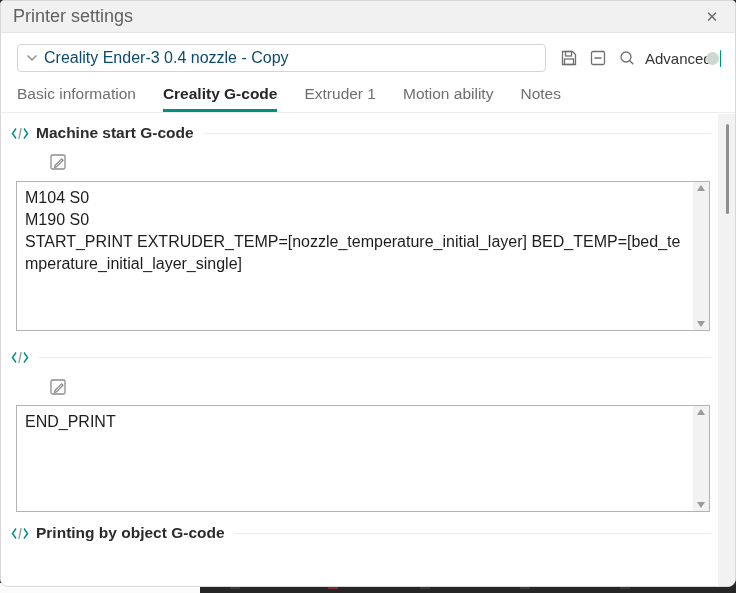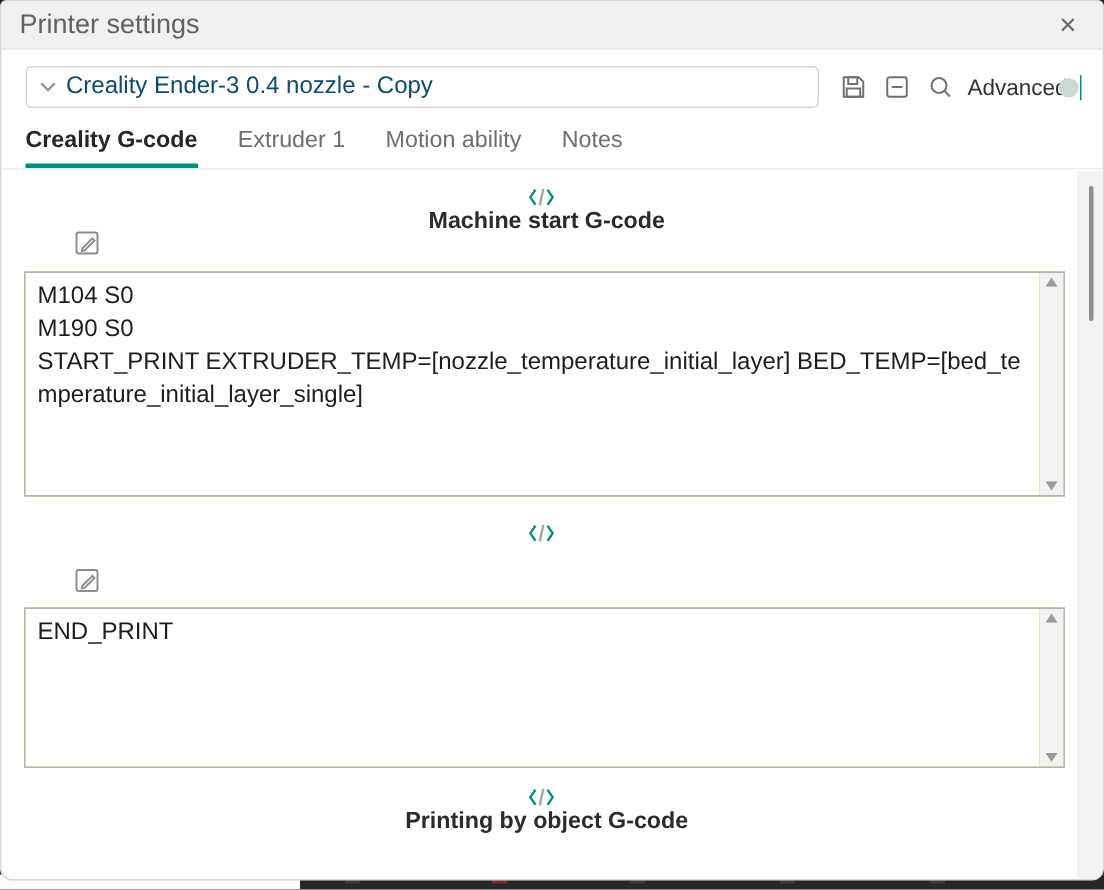--- a/index.html
+++ b/index.html
@@ -35,21 +35,21 @@
   .toggle .knob{position:absolute;right:2px;top:2px;width:13px;height:13px;border-radius:7px;background:#cdd8d3;}
 
   
   .tabs{display:flex;align-items:flex-end;gap:27px;margin:14px 0 0 16px;height:26px;}
   .tab{font-size:15.5px;color:#6e6e6e;padding-bottom:6px;border-bottom:3px solid transparent;white-space:nowrap;}
   .tab.active{color:#262626;font-weight:700;border-bottom-color:#00917E;}
   .tabs-divider{height:1px;background:#ededed;margin-top:0;}
 
   
   .content{position:relative;height:474px;overflow:hidden;}
-  .section-header{display:flex;align-items:center;margin:11px 24px 0 10px;height:18px;flex-direction:column;}
+  .section-header{display:flex;align-items:center;margin:11px 24px 0 10px;height:18px;}
   .section-header .s-title{font-size:15.5px;font-weight:700;color:#2b2b2b;margin-left:7px;white-space:nowrap;}
   .section-header .h-div{flex:1;height:1px;background:#ececec;margin-left:10px;}
   .edit-row{margin:11px 0 0 48px;height:18px;}
   .gcode-box{margin:10px 25px 12px 15px;border:1px solid #b3b3b3;background:#84cc16;display:flex;box-sizing:border-box;}
   .gcode-box.first{height:150px;}
   .gcode-box.second{height:107px;}
   .gcode-text{flex:1;border:none;outline:none;resize:none;padding:5px 8px;margin:0;
     font-family:"Liberation Sans","DejaVu Sans",sans-serif;font-size:16px;line-height:22px;color:#1d1d1d;
     word-break:break-all;white-space:pre-wrap;overflow:hidden;background:#fff;}
   .mini-scroll{flex:0 0 16px;background:#f2f2f2;display:flex;flex-direction:column;justify-content:space-between;align-items:center;padding:3px 0;}
@@ -114,20 +114,21 @@
           </svg>
         </span>
       </div>
       <span class="advanced">Advanced</span>
       <div class="toggle">
           <div class="knob"></div>
         </div>
     </div>
 
     <div class="tabs">
+      <span class="tab">Basic information</span>
       <span class="tab active">Creality G-code</span>
       <span class="tab">Extruder 1</span>
       <span class="tab">Motion ability</span>
       <span class="tab">Notes</span>
     </div>
     <div class="tabs-divider"></div>
 
     <div class="content">
 
       <div class="section-header">

